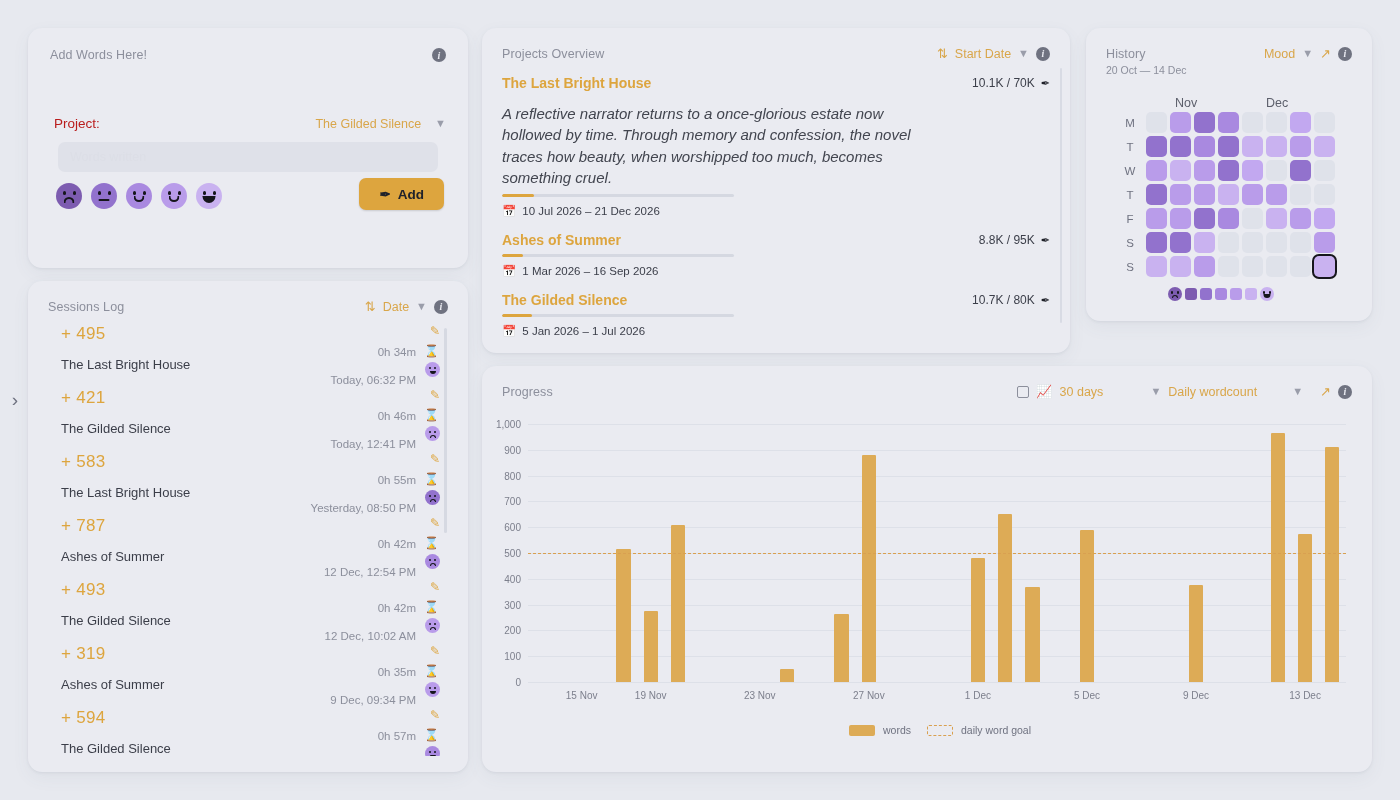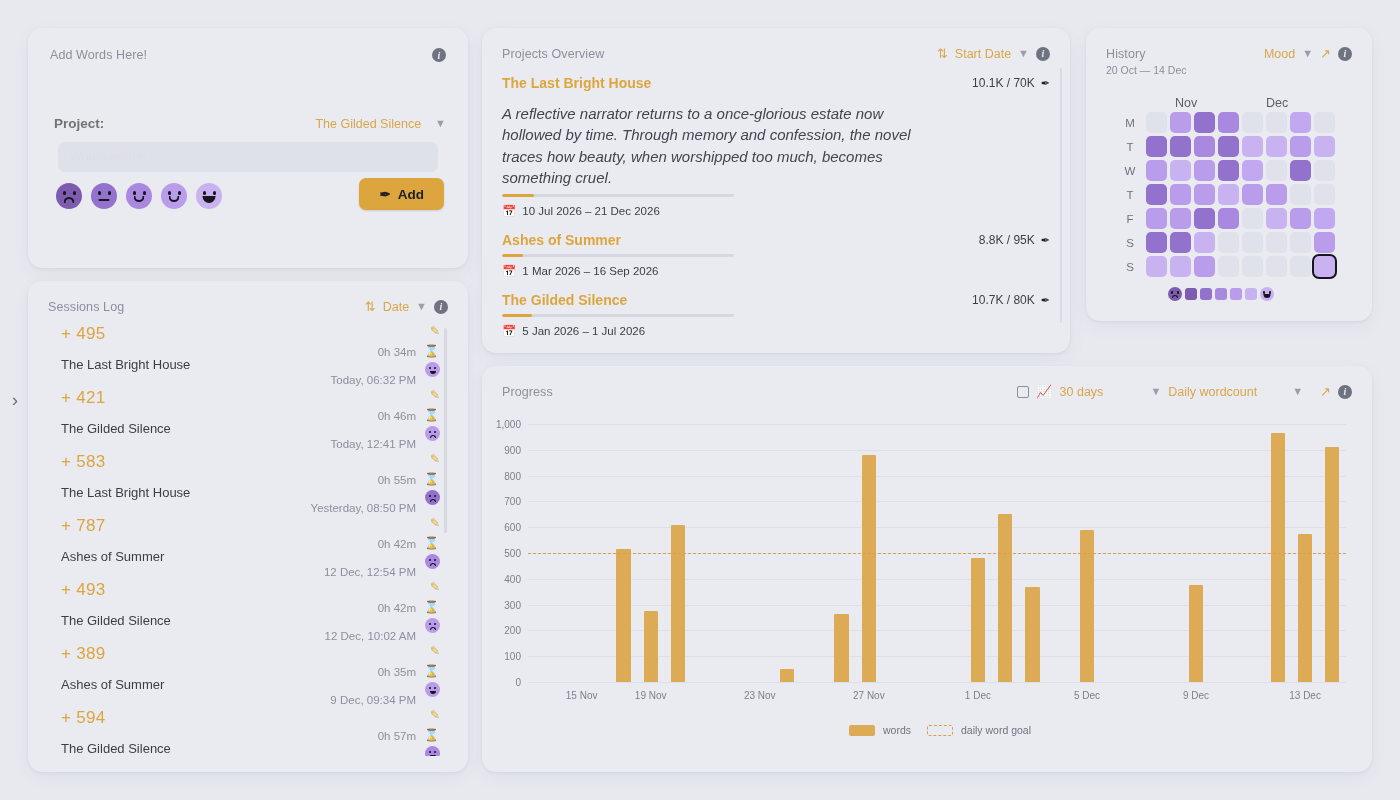--- a/index.html
+++ b/index.html
@@ -44,21 +44,21 @@
     text-align: center; cursor: pointer;
   }
 
   
   #card-add { left: 28px; top: 28px; width: 440px; height: 240px; }
   #card-add .inner { padding: 20px 22px; height: 100%; position: relative; }
   .proj-row {
     position: absolute; left: 26px; right: 22px; top: 88px;
     display: flex; align-items: center; justify-content: space-between;
   }
-  .proj-label { font-size: 13.5px; font-weight: bold; color: #737373; }
+  .proj-label { font-size: 13.5px; font-weight: normal; color: #b91c1c; }
   .proj-value { font-size: 12.5px; color: #d9a64a; }
   .proj-pick { display: flex; align-items: center; gap: 14px; }
   .word-input {
     position: absolute; left: 30px; right: 30px; top: 114px; height: 30px;
     background: #dfe1e9; border: none; border-radius: 7px;
     font-size: 12.5px; color: #b9bcc8; padding: 0 12px;
     font-family: "Liberation Sans", sans-serif;
   }
   .word-input::placeholder { color: #dcdee6; }
   .mood-row {
@@ -372,21 +372,21 @@
             <div class="sess-dur">0h 42m</div>
             <div class="sess-edit">✎</div>
             <div class="sess-hour">⌛</div>
             <div class="sess-face" style="background:#b99cea">
               <span class="eye l"></span>
               <span class="eye r"></span>
               <span class="mouth frown"></span>
             </div>
           </div>
           <div class="sess-row">
-            <div class="sess-count">+ 389</div>
+            <div class="sess-count">+ 319</div>
             <div class="sess-project">Ashes of Summer</div>
             <div class="sess-date">9 Dec, 09:34 PM</div>
             <div class="sess-dur">0h 35m</div>
             <div class="sess-edit">✎</div>
             <div class="sess-hour">⌛</div>
             <div class="sess-face" style="background:#b99cea">
               <span class="eye l"></span>
               <span class="eye r"></span>
               <span class="mouth "></span>
             </div>

